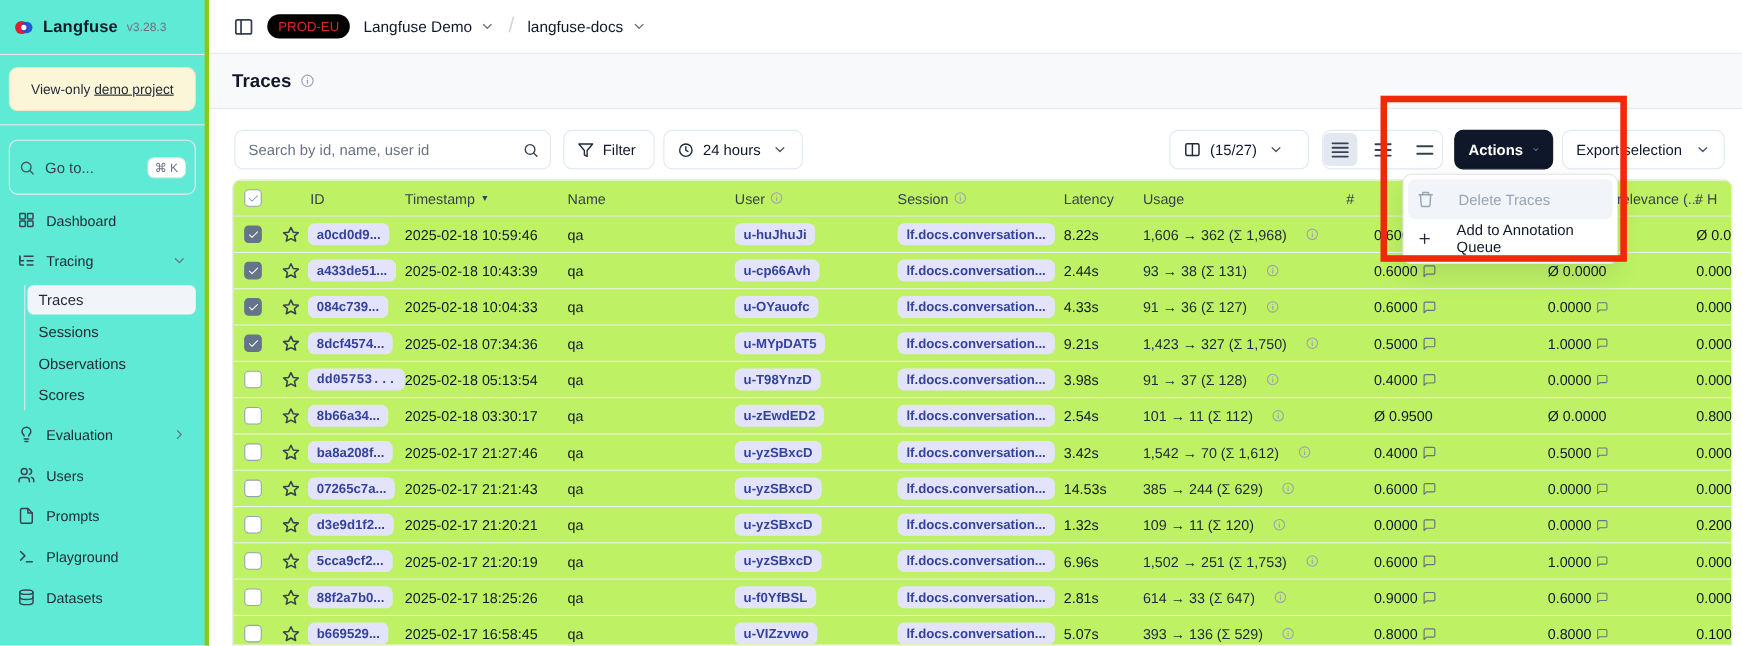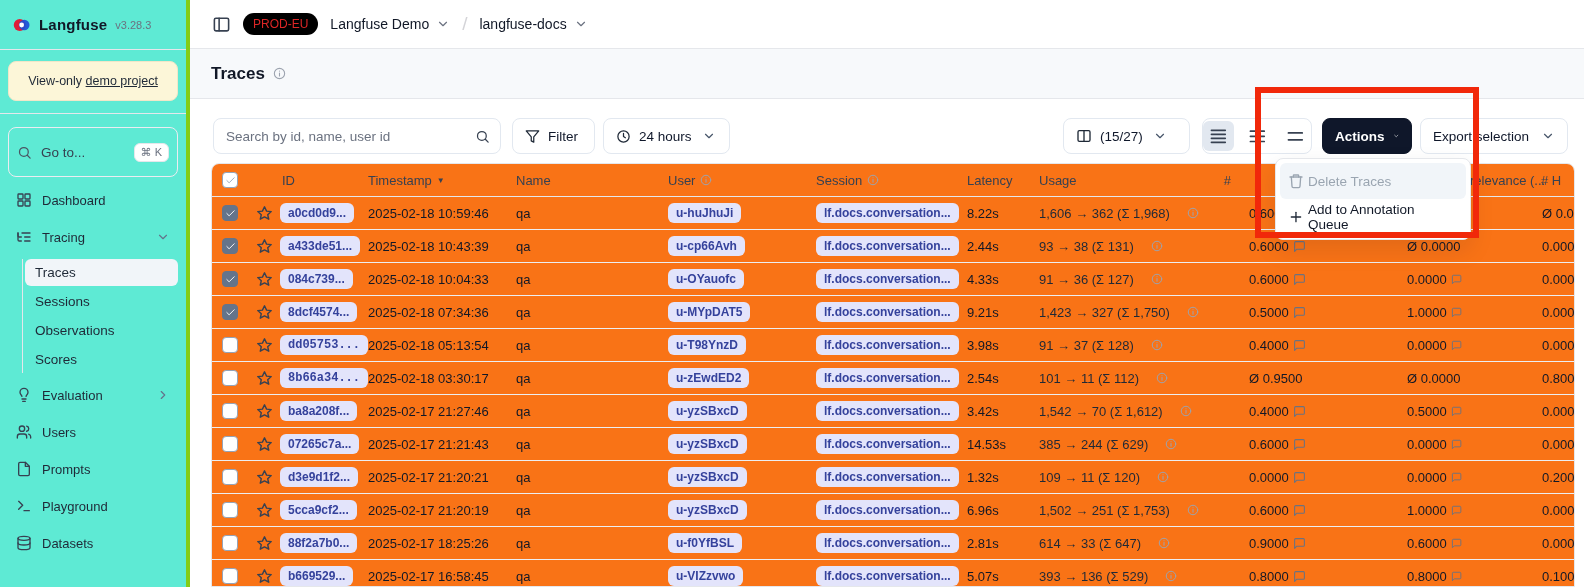--- a/index.html
+++ b/index.html
@@ -66,42 +66,42 @@
   .seg.active .segpad{background:#e2e8f0}
   #actionsbtn{left:1322px;width:90px;background:#0f172a;border-color:#0f172a;color:#fff;
               font-weight:600;justify-content:center}
   #exportbtn{left:1420px;width:148px;justify-content:space-between}
   .chev{color:#475569}
 
   
   #table{position:absolute;left:211px;top:163px;width:1364px;height:424px;background:#fff;
          border:1px solid #e5e7eb;border-radius:8px 8px 0 0;box-sizing:border-box;overflow:hidden}
   .thead,.trow{display:grid;grid-template-columns:var(--cols);height:33px;align-items:center;
-         background:#f97316;border-bottom:1px solid #e5e7eb;box-sizing:border-box}
+         background:#bef264;border-bottom:1px solid #e5e7eb;box-sizing:border-box}
   .trow{border-bottom:1px solid #eceef1}
   .c{padding-left:8px;font-size:13px;white-space:nowrap;color:#111827}
   .thead .c{color:#374151;font-weight:500;display:flex;align-items:center;gap:5px}
   .c.hash{padding-left:0;padding-right:6px;justify-content:flex-end;text-align:right}
   .sort{font-size:8px;color:#374151}
   .badge{display:inline-block;background:#e3e4fb;color:#35429c;font-weight:600;font-size:12px;
          border-radius:6px;padding:3px 8px;cursor:pointer}
   .cb{width:16px;height:16px;border:1.5px solid #94a3b8;border-radius:4px;margin-left:10px;
       background:#fff;display:flex;align-items:center;justify-content:center;cursor:pointer;
       box-sizing:border-box}
   .cb.on{background:#64748b;border-color:#64748b}
   .starc{display:flex;justify-content:center;color:#374151;cursor:pointer}
   .usage{display:flex;align-items:center;gap:17px;color:#1f2937}
   .score{display:flex;align-items:center;gap:4px}
   .s1{padding-left:12px}.s2,.s3{padding-left:9px}
 
   
   #menu{position:absolute;left:1275px;top:158px;width:196px;background:#fff;
         border:1px solid #e5e7eb;border-radius:8px;box-shadow:0 10px 24px rgba(15,23,42,.10);
         padding:4px;z-index:30;box-sizing:border-box}
-  .menu-item{display:flex;align-items:center;gap:4px;height:36px;padding:0 8px;border-radius:6px;
+  .menu-item{display:flex;align-items:center;gap:22px;height:36px;padding:0 8px;border-radius:6px;
              font-size:13.5px;color:#111827;cursor:pointer}
   .menu-item.disabled{color:#9aa5b1;background:#f1f5f9}
   #redbox{position:absolute;left:1255px;top:87px;width:224px;height:151px;
           border:6px solid #f1280a;z-index:40;pointer-events:none;box-sizing:border-box}
 </style>
 </head>
 <body>
 
 <div id="app">
 
@@ -664,21 +664,21 @@
           <div class="c">
             <span class="cb" style="margin-left: 2px;"></span>
           </div>
           <div class="c starc">
             <span style="width: 17px; height: 17px; display: inline-block;">
               <svg viewBox="0 0 24 24" class="ic" width="100%" height="100%" stroke-width="1.7">
                 <path d="M12 2.5l2.9 6.1 6.6.7-5 4.4 1.5 6.4L12 16.9 6 20.1l1.5-6.4-5-4.4 6.6-.7z"></path>
               </svg>
             </span>
           </div>
-          <div class="c"><span class="badge" style="margin-left: -2px; font-family: Liberation Mono, monospace;">8b66a34...</span></div>
+          <div class="c"><span class="badge" style="margin-left: -2px;">8b66a34...</span></div>
           <div class="c">2025-02-18 03:30:17</div>
           <div class="c">qa</div>
           <div class="c"><span class="badge">u-zEwdED2</span></div>
           <div class="c"><span class="badge">lf.docs.conversation...</span></div>
           <div class="c">2.54s</div>
           <div class="c usage">
             <span>101 → 11 (Σ 112)</span>
             <span class="info" style="width: 12px; height: 12px; display: inline-block;">
               <svg viewBox="0 0 24 24" class="ic" width="100%" height="100%">
                 <circle cx="12" cy="12" r="9.5"></circle>

